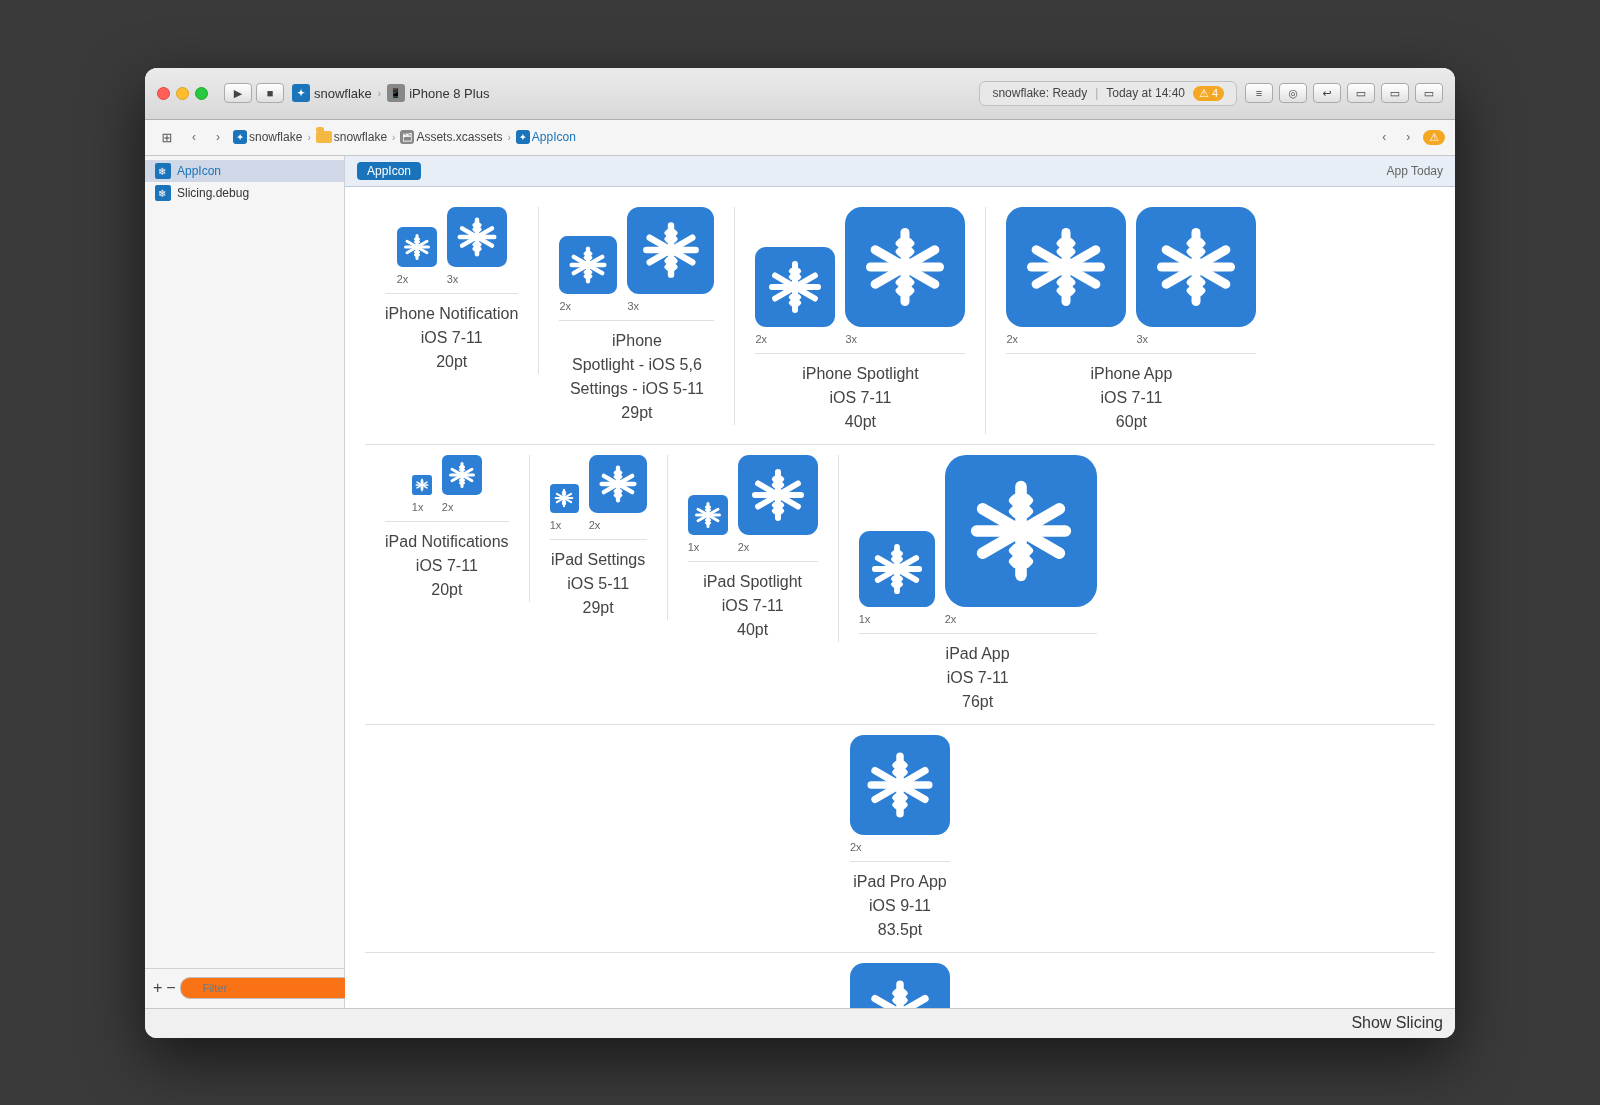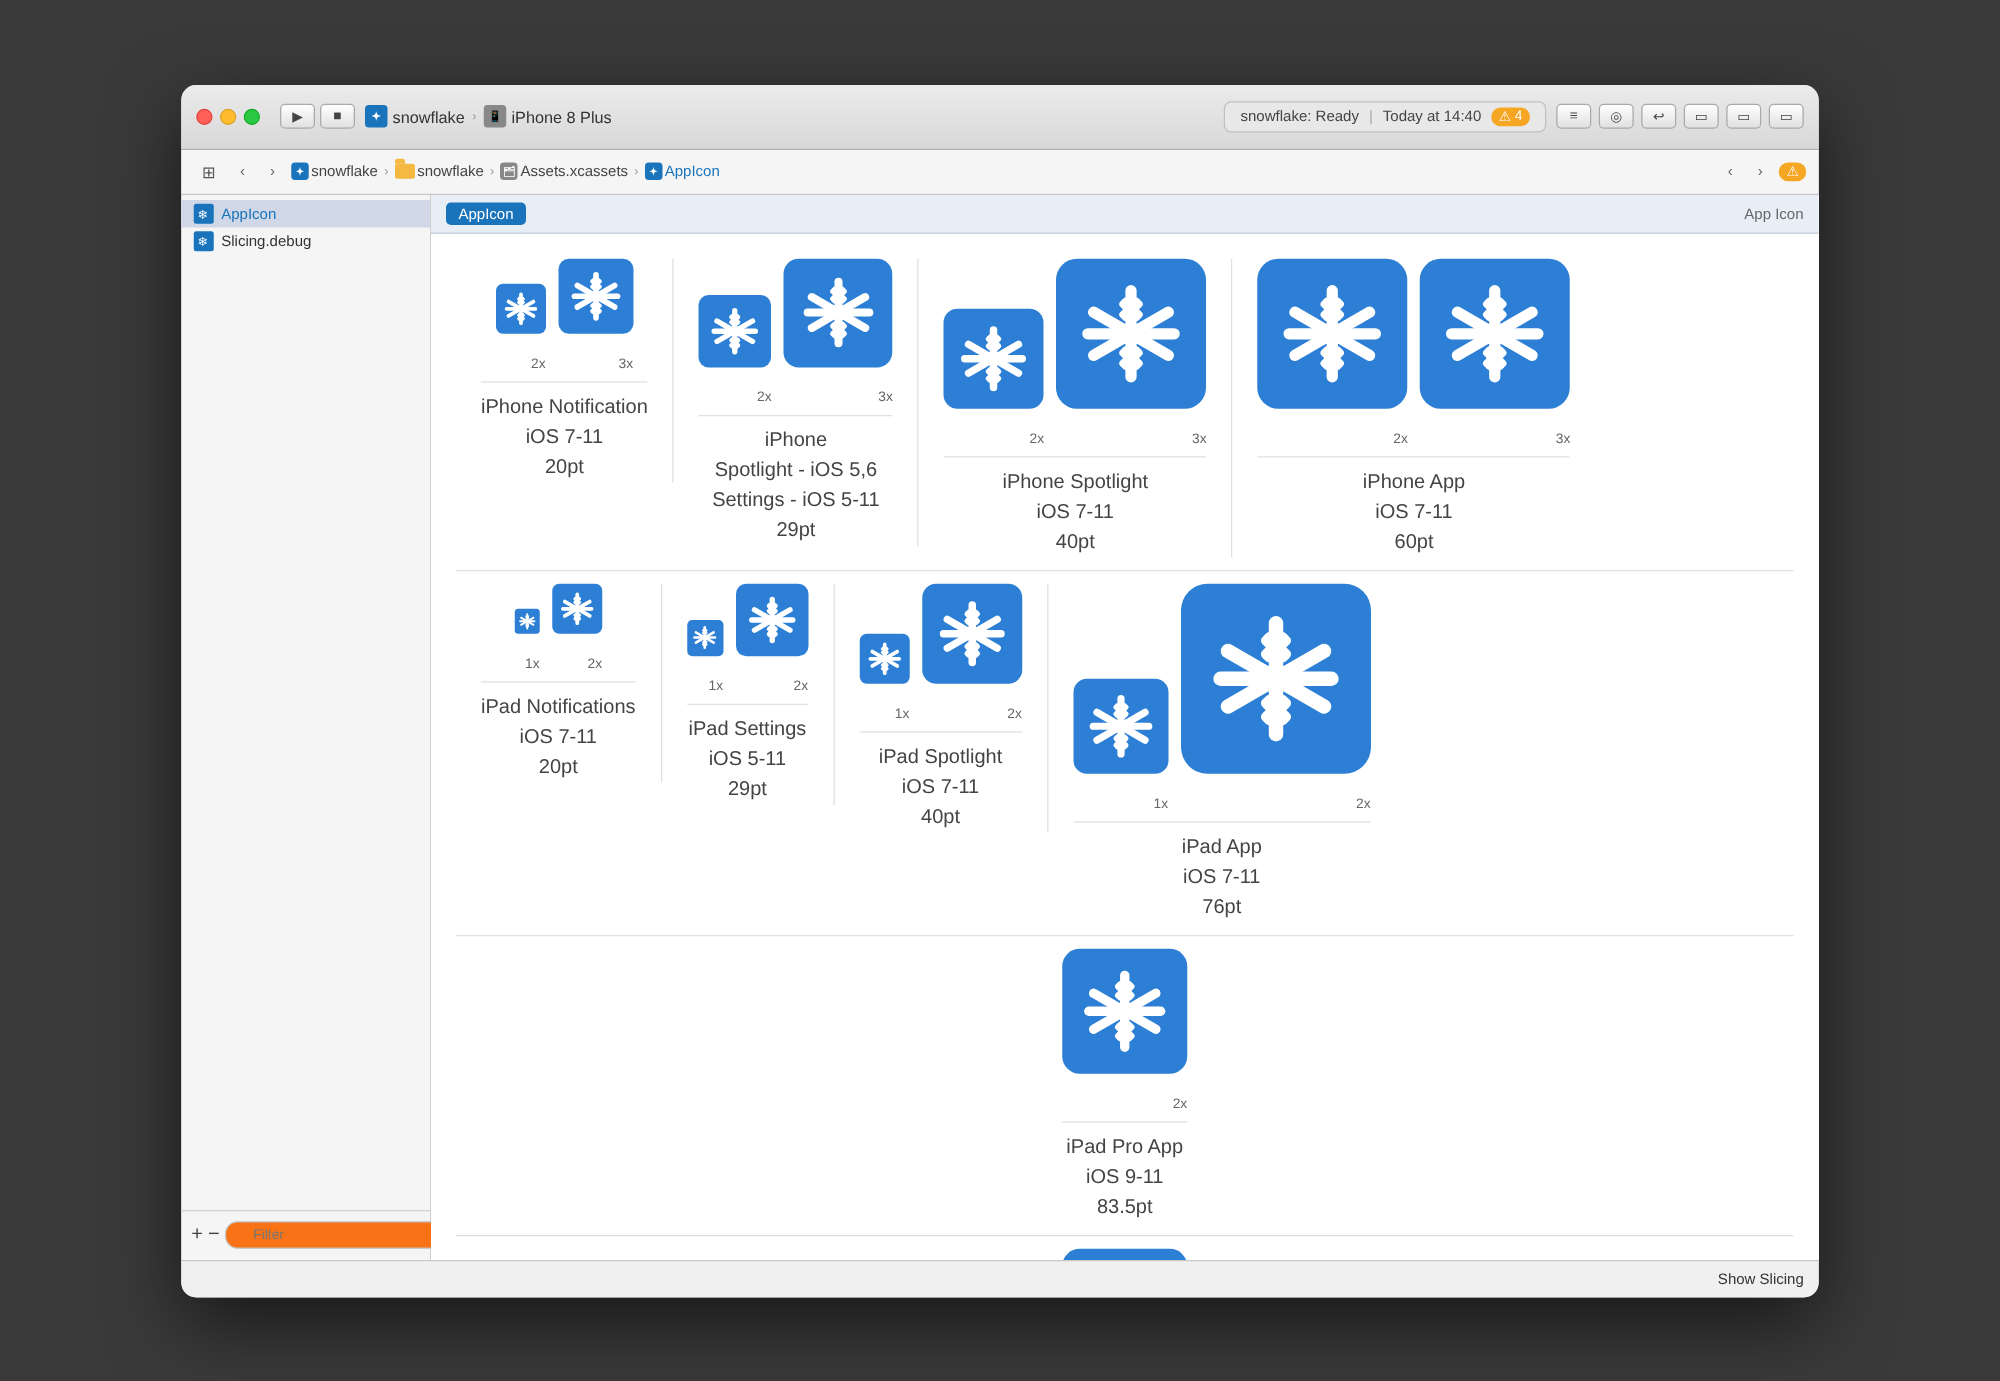--- a/index.html
+++ b/index.html
@@ -304,22 +304,22 @@
       border-right: none;
     }
     .icon-pair {
       display: flex;
       gap: 10px;
       align-items: flex-end;
     }
     .icon-item {
       display: flex;
       flex-direction: column;
-      align-items: flex-end;
-      gap: 16px;
+      align-items: flex-start;
+      gap: 4px;
     }
     .app-icon {
       background: #2c7fd4;
       border-radius: 14%;
       display: flex;
       align-items: center;
       justify-content: center;
       position: relative;
       flex-shrink: 0;
     }
@@ -349,21 +349,21 @@
     }
     
     .bottom-bar {
       height: 30px;
       background: #f0f0f0;
       border-top: 1px solid #c8c8c8;
       display: flex;
       align-items: center;
       justify-content: flex-end;
       padding: 0 12px;
-      font-size: 12px;
+      font-size: 16px;
       color: #555;
       flex-shrink: 0;
     }
     .show-slicing-btn {
       cursor: pointer;
       color: #333;
     }
   </style>
 </head>
 <body>
@@ -466,21 +466,21 @@
         <div class="filter-wrapper">
           <span class="filter-icon">⌕</span>
           <input class="filter-input" type="text" placeholder="Filter" style="">
         </div>
       </div>
     </div>
 
     <div class="content">
       <div class="appicon-header">
         <span class="appicon-badge">AppIcon</span>
-        <span class="appicon-right">App Icon</span>
+        <span class="appicon-right">App Today</span>
       </div>
 
       <div class="icons-grid">
 
         <div style="display:flex;align-items:flex-start;gap:0;margin-bottom:10px;">
 
           <div class="icon-group">
             <div class="icon-pair">
               <div class="icon-item">
                 <div class="app-icon" style="width:40px;height:40px;">

